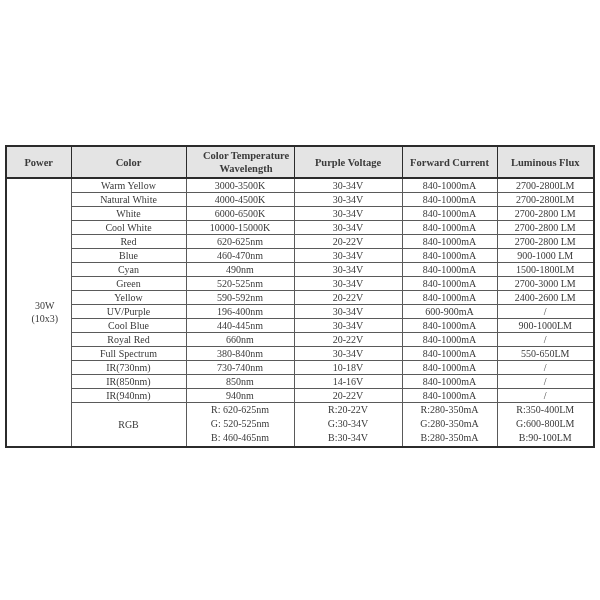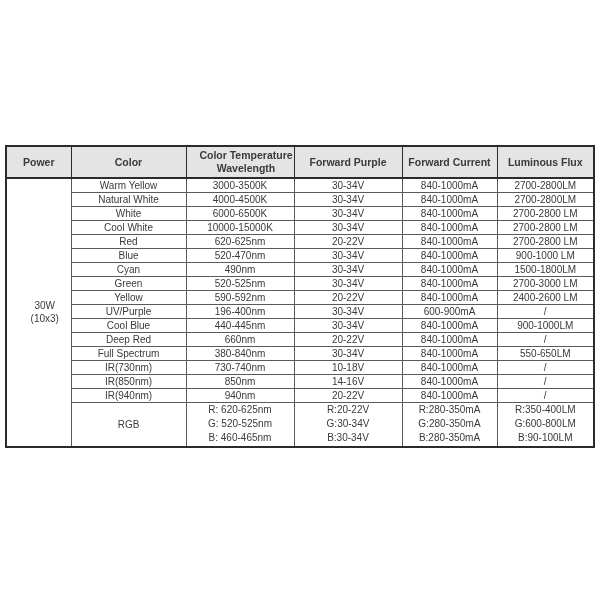--- a/index.html
+++ b/index.html
@@ -1,21 +1,21 @@
 <!DOCTYPE html>
 <html style="--background: #ffffff; --header-bg: #e4e4e4; --border: #2b2b2b; --grid: #5a5a5a; --text: #3a3a3a;"><head>
 <meta charset="utf-8">
 <style>
   html, body { margin: 0; padding: 0; background: #fff; }
   .canvas {
     position: relative;
     width: 600px;
     height: 467px;
     background: var(--background, #ffffff);
-    font-family: Liberation Sans, sans-serif;
+    font-family: Liberation Serif, serif;
     overflow: hidden;
   }
   table.spec {
     position: absolute;
     left: 5px;
     top: 145px;
     width: 588px;
     border-collapse: collapse;
     table-layout: fixed;
     border: 2px solid var(--border, #2b2b2b);
@@ -65,21 +65,21 @@
       <col style="width:97px">
     </colgroup>
     <thead>
       <tr>
         <th><span>Power</span></th>
         <th><span>Color</span></th>
         <th class="two-line">
           <div>Color Temperature</div>
           <div>Wavelength</div>
         </th>
-        <th><span>Forward Purple</span></th>
+        <th><span>Purple Voltage</span></th>
         <th><span>Forward Current</span></th>
         <th><span>Luminous Flux</span></th>
       </tr>
     </thead>
     <tbody>
       <tr class="data-row">
         <td class="power-cell two-line" rowspan="17">
           <div>30W</div>
           <div>(10x3)</div>
         </td>
@@ -112,21 +112,21 @@
       </tr>
       <tr class="data-row">
         <td>Red</td>
         <td>620-625nm</td>
         <td>20-22V</td>
         <td>840-1000mA</td>
         <td>2700-2800 LM</td>
       </tr>
       <tr class="data-row">
         <td>Blue</td>
-        <td>520-470nm</td>
+        <td>460-470nm</td>
         <td>30-34V</td>
         <td>840-1000mA</td>
         <td>900-1000 LM</td>
       </tr>
       <tr class="data-row">
         <td>Cyan</td>
         <td>490nm</td>
         <td>30-34V</td>
         <td>840-1000mA</td>
         <td>1500-1800LM</td>
@@ -153,21 +153,21 @@
         <td>/</td>
       </tr>
       <tr class="data-row">
         <td>Cool Blue</td>
         <td>440-445nm</td>
         <td>30-34V</td>
         <td>840-1000mA</td>
         <td>900-1000LM</td>
       </tr>
       <tr class="data-row">
-        <td>Deep Red</td>
+        <td>Royal Red</td>
         <td>660nm</td>
         <td>20-22V</td>
         <td>840-1000mA</td>
         <td>/</td>
       </tr>
       <tr class="data-row">
         <td>Full Spectrum</td>
         <td>380-840nm</td>
         <td>30-34V</td>
         <td>840-1000mA</td>

